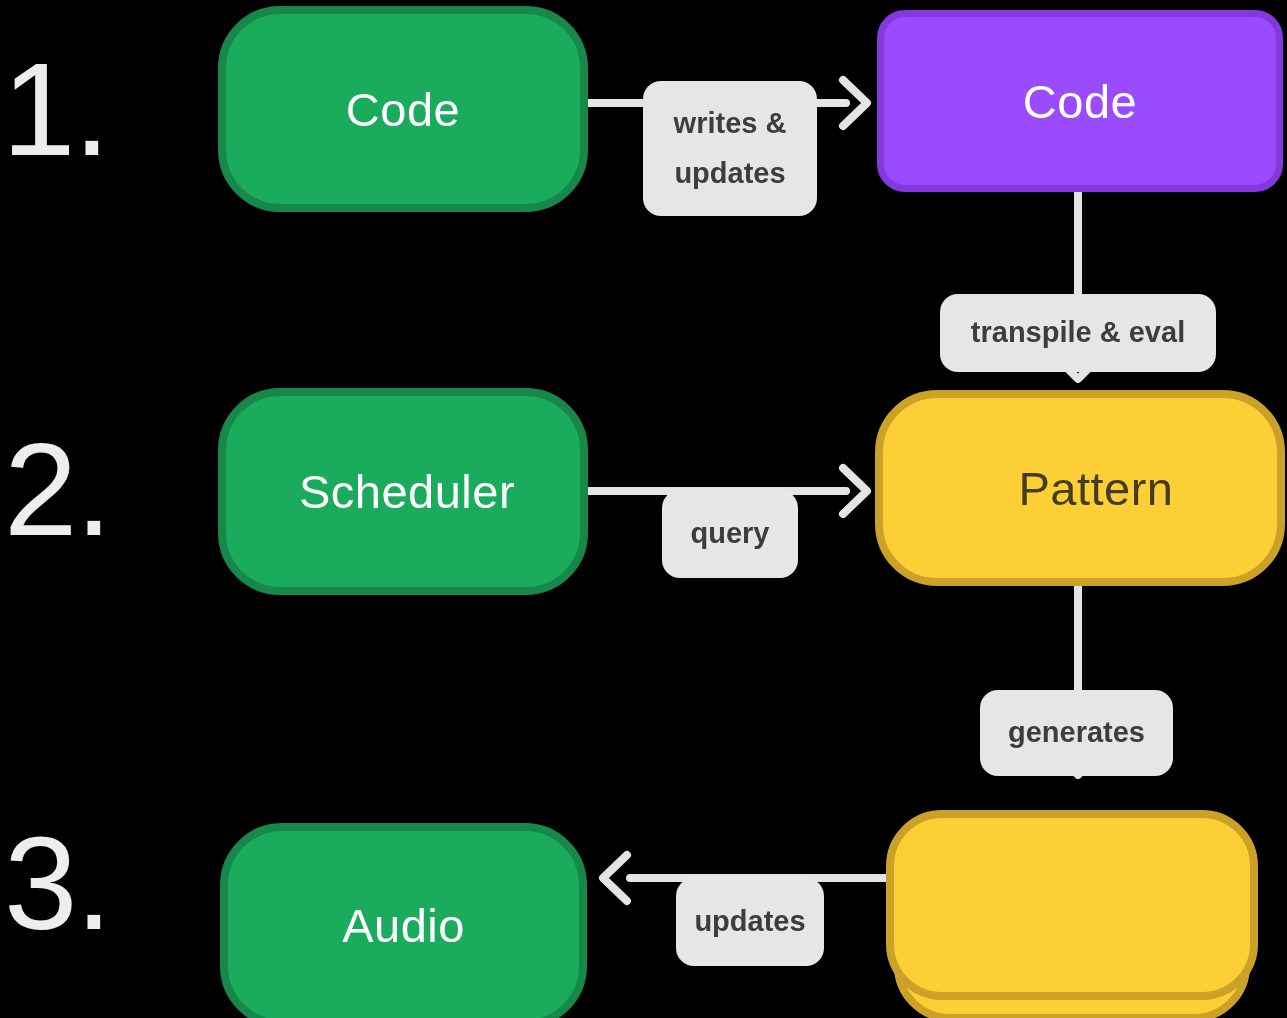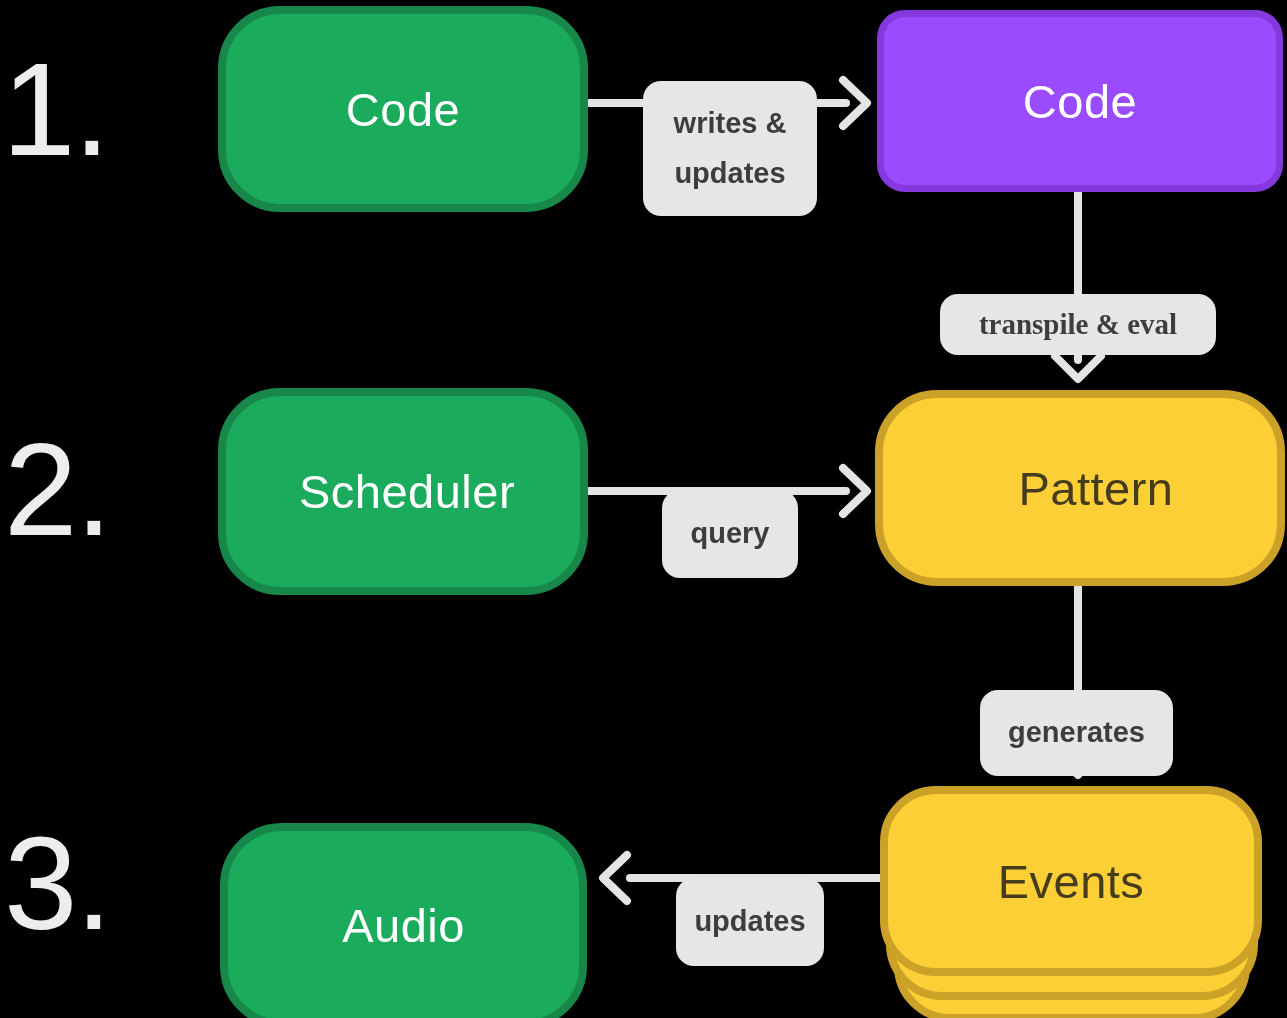--- a/index.html
+++ b/index.html
@@ -132,36 +132,33 @@
 <div class="step-number" style="left:4px; top:818px;">3.</div>
 
 <div class="node node-green" style="left:218px; top:6px; width:370px; height:206px;">
   <span class="node-label">Code</span>
 </div>
 <div class="edge-label" style="left:643px; top:37px; width:174px; height:135px;">writes &amp; updates</div>
 <div class="node node-purple" style="left:877px; top:10px; width:406px; height:182px;">
   <span class="node-label">Code</span>
 </div>
 
-<div class="edge-label" style="left:940px; top:250px; width:276px; height:61px;font-family:Liberation Serif, serif;">transpile &amp; eval</div>
+<div class="edge-label" style="left:940px; top:250px; width:276px; height:78px;">transpile &amp; eval</div>
 
 <div class="node node-green" style="left:218px; top:388px; width:370px; height:207px;padding-left:8px;">
   <span class="node-label">Scheduler</span>
 </div>
 <div class="edge-label" style="left:662px; top:446px; width:136px; height:88px;">query</div>
 <div class="node node-yellow" style="left:875px; top:390px; width:410px; height:196px;">
   <span class="node-label">Pattern</span>
 </div>
 
 <div class="edge-label" style="left:980px; top:646px; width:193px; height:86px;">generates</div>
 
 <div class="node node-green" style="left:220px; top:775px; width:367px; height:205px;margin-top:48px;">
   <span class="node-label">Audio</span>
 </div>
 <div class="edge-label" style="left:676px; top:834px; width:148px; height:88px;">updates</div>
 
 <div class="events-stack" style="left:874px; top:786px; width:400px; height:232px;">
   <div class="events-card events-layer-3"></div>
   <div class="events-card events-layer-2"></div>
-  <div class="events-card events-main">
-    <span class="node-label">Events</span>
-  </div>
 </div>
 
 </body></html>

